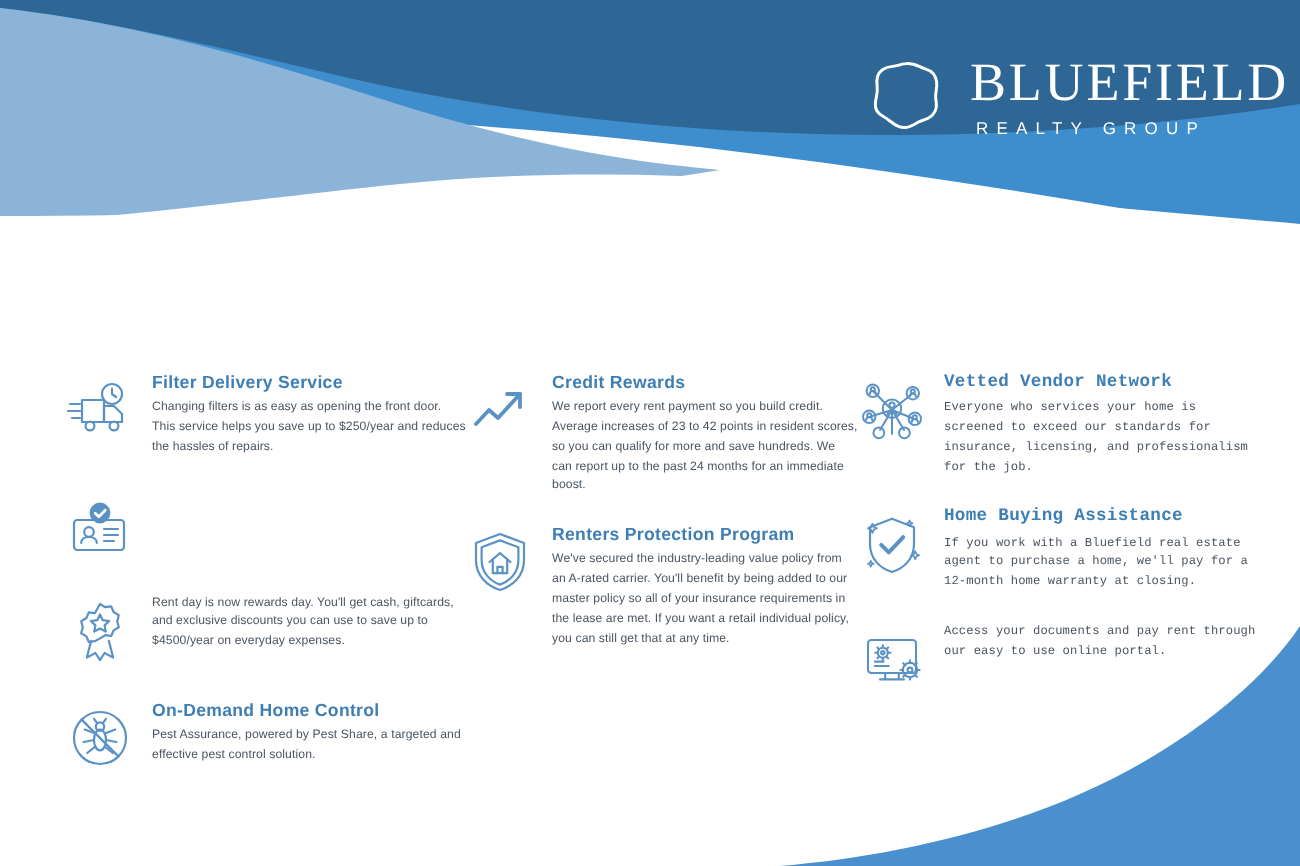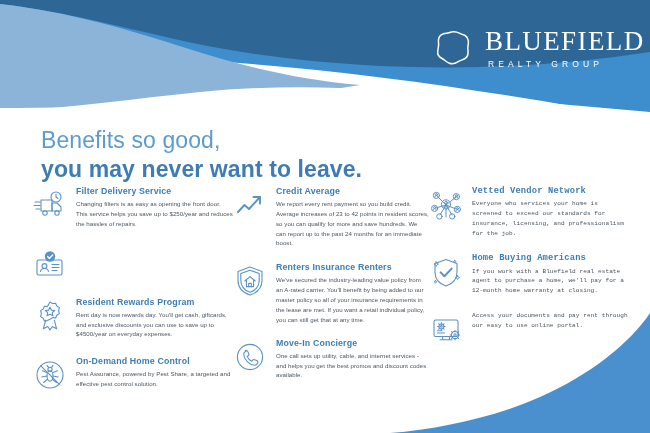--- a/index.html
+++ b/index.html
@@ -127,24 +127,20 @@
                C7 15 7 11.5 10.5 9
                C14 6.5 16.5 7.5 19.5 6.5
                C21 6 22.5 5.6 24 5.5 Z" fill="none" stroke="#ffffff" stroke-width="1.7" stroke-linejoin="round"></path>
     </svg>
     <div class="logo-words">
       <span class="logo-name">BLUEFIELD</span>
       <span class="logo-sub">REALTY GROUP</span>
     </div>
   </div>
 
-  <div class="headline">
-    <span class="headline-l1">Benefits so good,</span>
-    <span class="headline-l2">you may never want to leave.</span>
-  </div>
 
   <div class="columns">
 
     <div class="col col-1">
 
       <div class="item">
         <span class="item-icon">
           <svg width="34" height="30" viewBox="0 0 34 30" fill="none" stroke="#5B92C6" stroke-width="1.1" stroke-linecap="round" stroke-linejoin="round">
             <path d="M8 10 h11 v11 H8 z"></path>
             <path d="M19 13 h5 l4 4 v4 h-9 z"></path>
@@ -178,21 +174,20 @@
         <span class="item-icon">
           <svg width="30" height="32" viewBox="0 0 30 32" fill="none" stroke="#5B92C6" stroke-width="1.1" stroke-linecap="round" stroke-linejoin="round">
             <path d="M15 2 l2.6 1.6 l3 -.4 l1.2 2.8 l2.6 1.6 l-.8 3 l.8 3 l-2.6 1.6 l-1.2 2.8 l-3 -.4
                      L15 19.2 l-2.6 1.4 l-3 .4 l-1.2 -2.8 l-2.6 -1.6 l.8 -3 l-.8 -3 l2.6 -1.6 l1.2 -2.8 l3 .4 Z"></path>
             <path d="M15 7.2 l1.4 2.9 l3.2 .4 l-2.3 2.2 l.6 3.1 l-2.9-1.5 l-2.9 1.5 l.6-3.1 l-2.3-2.2 l3.2-.4 Z"></path>
             <path d="M10.6 20.4 l-2.2 8.4 l4.3-2.3 l2.3 3.4"></path>
             <path d="M19.4 20.4 l2.2 8.4 l-4.3-2.3 l-2.3 3.4"></path>
           </svg>
         </span>
         <div class="item-text">
-          <div class="item-title">Resident Rewards Program</div>
           <div class="item-body">Rent day is now rewards day. You'll get cash, giftcards, and exclusive discounts you can use to save up to $4500/year on everyday expenses.</div>
         </div>
       </div>
 
       <div class="item">
         <span class="item-icon">
           <svg width="32" height="32" viewBox="0 0 32 32" fill="none" stroke="#5B92C6" stroke-width="1.1" stroke-linecap="round" stroke-linejoin="round">
             <circle cx="16" cy="16" r="13"></circle>
             <ellipse cx="16" cy="17" rx="3" ry="5.2"></ellipse>
             <circle cx="16" cy="10.3" r="2.1"></circle>
@@ -213,56 +208,41 @@
     <div class="col col-2">
 
       <div class="item">
         <span class="item-icon">
           <svg width="30" height="26" viewBox="0 0 30 26" fill="none" stroke="#5B92C6" stroke-width="1.9" stroke-linecap="round" stroke-linejoin="round">
             <path d="M3 20 l6.5-7 l4.5 4 L25 5"></path>
             <path d="M18.5 5 H25 V11.5"></path>
           </svg>
         </span>
         <div class="item-text">
-          <div class="item-title">Credit Average</div>
+          <div class="item-title">Credit Rewards</div>
           <div class="item-body">We report every rent payment so you build credit. Average increases of 23 to 42 points in resident scores, so you can qualify for more and save hundreds. We can report up to the past 24 months for an immediate boost.</div>
         </div>
       </div>
 
       <div class="item">
         <span class="item-icon">
           <svg width="30" height="32" viewBox="0 0 30 32" fill="none" stroke="#5B92C6" stroke-width="1.1" stroke-linecap="round" stroke-linejoin="round">
             <path d="M15 2 L27 6.5 V15 c0 8-5.6 13-12 15 C8.6 28 3 23 3 15 V6.5 Z"></path>
             <path d="M15 5.2 L24.2 8.6 V15 c0 6.4-4.4 10.6-9.2 12.3 C10.2 25.6 5.8 21.4 5.8 15 V8.6 Z"></path>
             <path d="M9.8 16 L15 11.6 L20.2 16"></path>
             <path d="M11.4 15.2 V21.6 h7.2 V15.2"></path>
             <path d="M13.7 21.6 v-3.2 h2.6 v3.2"></path>
           </svg>
         </span>
         <div class="item-text">
-          <div class="item-title">Renters Insurance Renters</div>
+          <div class="item-title">Renters Protection Program</div>
           <div class="item-body">We've secured the industry-leading value policy from an A-rated carrier. You'll benefit by being added to our master policy so all of your insurance requirements in the lease are met. If you want a retail individual policy, you can still get that at any time.</div>
         </div>
       </div>
 
-      <div class="item">
-        <span class="item-icon">
-          <svg width="30" height="30" viewBox="0 0 30 30" fill="none" stroke="#5B92C6" stroke-width="1.1" stroke-linecap="round" stroke-linejoin="round">
-            <circle cx="15" cy="15" r="12.6"></circle>
-            <path d="M10.4 8.6 c1.2-.5 2 .1 2.4 1 l.9 2.1 c.4 .9 .1 1.5-.6 2 l-1 .7
-                     c.9 2.2 2.6 3.9 4.8 4.9 l.7-1 c.5-.7 1.1-1 2-.6 l2.1 .9
-                     c.9 .4 1.5 1.2 1 2.4 c-.5 1.3-1.8 2.3-3.3 2.2
-                     c-5-.3-10.4-5.7-10.7-10.7 c-.1-1.5 .9-2.8 2.2-3.3 Z"></path>
-          </svg>
-        </span>
-        <div class="item-text">
-          <div class="item-title">Move-In Concierge</div>
-          <div class="item-body">One call sets up utility, cable, and internet services - and helps you get the best promos and discount codes available.</div>
-        </div>
-      </div>
 
     </div>
 
     <div class="col col-3">
 
       <div class="item">
         <span class="item-icon">
           <svg width="34" height="32" viewBox="0 0 34 32" fill="none" stroke="#5B92C6" stroke-width="1" stroke-linecap="round" stroke-linejoin="round">
             <path d="M17 16 L8 7 M17 16 L27 8 M17 16 L7 19 M17 16 L27 20 M17 16 L11 26 M17 16 L23 26 M17 16 L17 28"></path>
             <circle cx="17" cy="15.4" r="4.6"></circle>
@@ -295,21 +275,21 @@
           <svg width="32" height="32" viewBox="0 0 32 32" fill="none" stroke="#5B92C6" stroke-width="1.1" stroke-linecap="round" stroke-linejoin="round">
             <path d="M16 3.4 L27 7.6 V16 c0 7.6-5.2 12.2-11 14 C10.2 28.2 5 23.6 5 16 V7.6 Z"></path>
             <path d="M10.6 16.4 l3.8 3.8 l7.2-7.6" stroke-width="2"></path>
             <path d="M6.2 5.8 l.7 1.6 l1.6 .7 l-1.6 .7 l-.7 1.6 l-.7-1.6 l-1.6-.7 l1.6-.7 Z" stroke-width=".85"></path>
             <path d="M27.6 19.6 l.6 1.4 l1.4 .6 l-1.4 .6 l-.6 1.4 l-.6-1.4 l-1.4-.6 l1.4-.6 Z" stroke-width=".85"></path>
             <path d="M24.8 4.2 l.45 1 l1 .45 l-1 .45 l-.45 1 l-.45-1 l-1-.45 l1-.45 Z" stroke-width=".8"></path>
             <path d="M5.4 24.4 l.45 1 l1 .45 l-1 .45 l-.45 1 l-.45-1 l-1-.45 l1-.45 Z" stroke-width=".8"></path>
           </svg>
         </span>
         <div class="item-text">
-          <div class="item-title">Home Buying Americans</div>
+          <div class="item-title">Home Buying Assistance</div>
           <div class="item-body">If you work with a Bluefield real estate agent to purchase a home, we'll pay for a 12-month home warranty at closing.</div>
         </div>
       </div>
 
       <div class="item">
         <span class="item-icon">
           <svg width="34" height="30" viewBox="0 0 34 30" fill="none" stroke="#5B92C6" stroke-width="1.05" stroke-linecap="round" stroke-linejoin="round">
             <rect x="5" y="5" width="24" height="16.5" rx="1.6"></rect>
             <path d="M13.6 21.5 v3.2 M20.4 21.5 v3.2 M11 24.7 h12"></path>
             <circle cx="12.4" cy="11.4" r="2.5"></circle>

